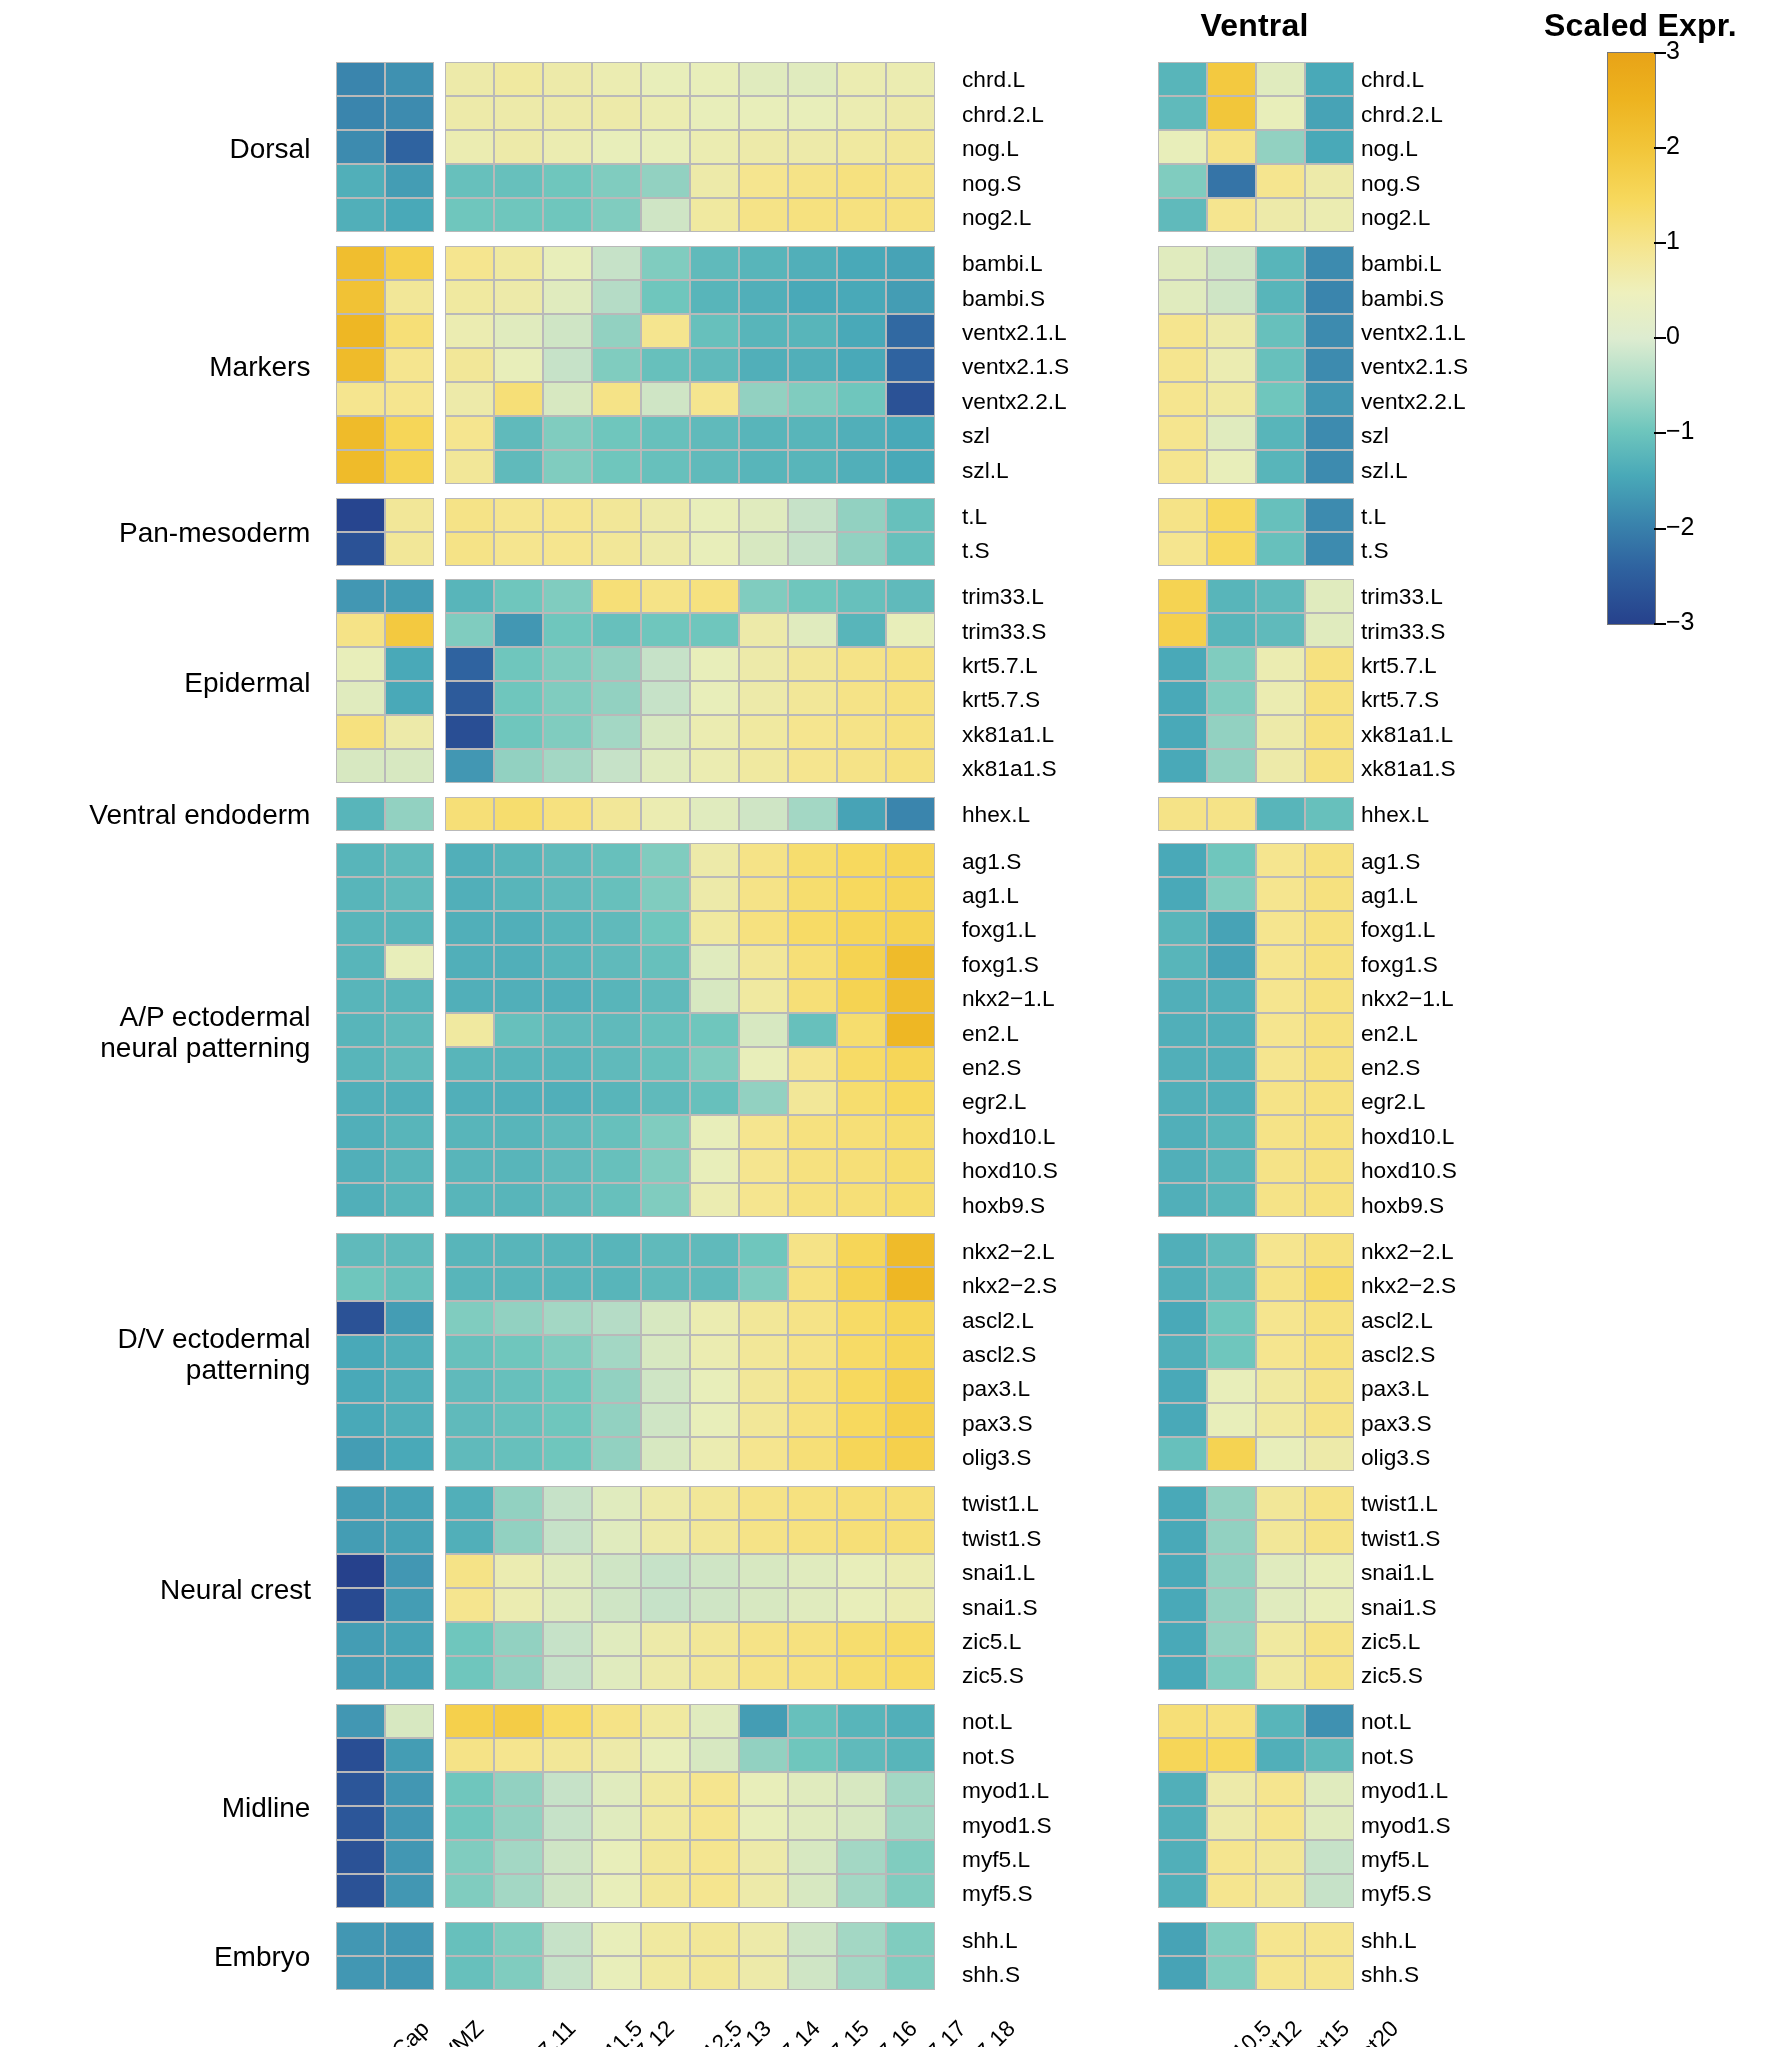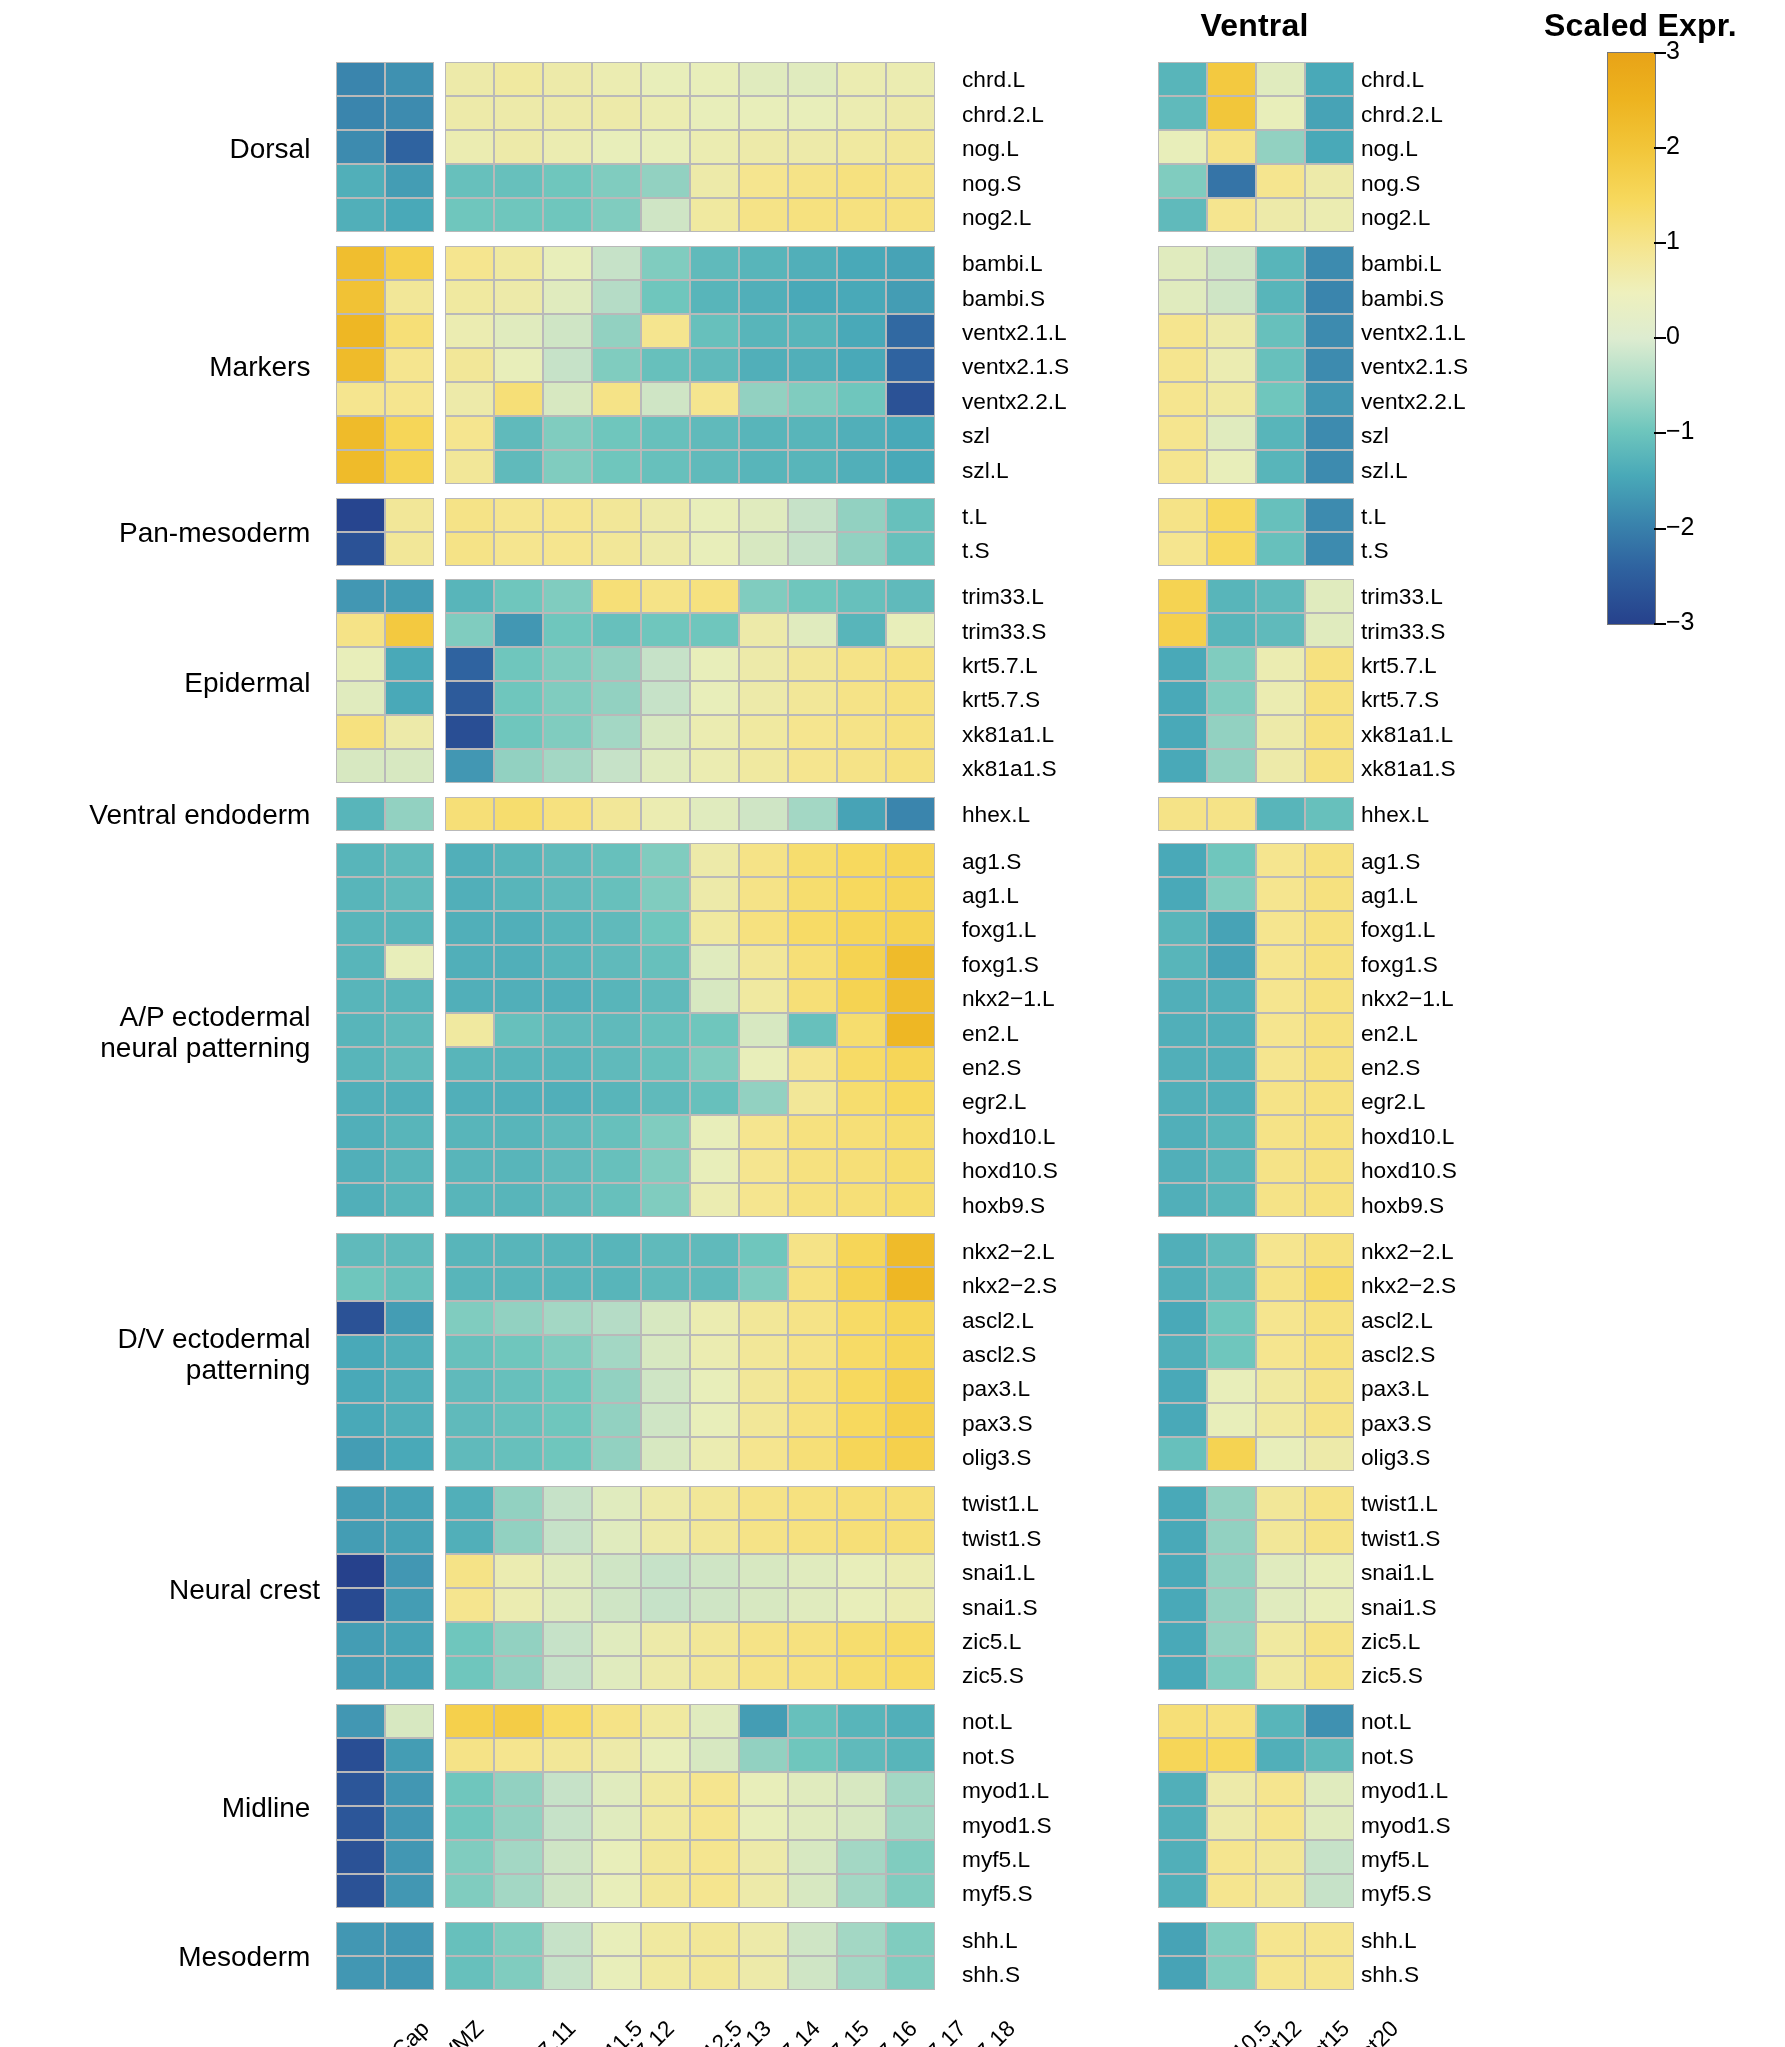--- a/index.html
+++ b/index.html
@@ -1182,21 +1182,21 @@
       <div class="gene-label" style="left: 962px; top: 1527px;">twist1.S</div>
       <div class="gene-label" style="left: 1361px; top: 1527px;">twist1.S</div>
       <div class="gene-label" style="left: 962px; top: 1561px;">snai1.L</div>
       <div class="gene-label" style="left: 1361px; top: 1561px;">snai1.L</div>
       <div class="gene-label" style="left: 962px; top: 1596px;">snai1.S</div>
       <div class="gene-label" style="left: 1361px; top: 1596px;">snai1.S</div>
       <div class="gene-label" style="left: 962px; top: 1630px;">zic5.L</div>
       <div class="gene-label" style="left: 1361px; top: 1630px;">zic5.L</div>
       <div class="gene-label" style="left: 962px; top: 1664px;">zic5.S</div>
       <div class="gene-label" style="left: 1361px; top: 1664px;">zic5.S</div>
-      <div class="grp-label" style="width: 302px; left: 18px; top: 1574px;">Neural crest</div>
+      <div class="grp-label" style="width: 302px; left: 9px; top: 1574px;">Neural crest</div>
       <div class="block" style="left: 336px; top: 1704px;">
         <div class="row">
           <div class="cell" title="not.L = -1.3" style="width: 49px; height: 34px; background: rgb(66, 151, 179);"></div>
           <div class="cell" title="not.L = 0.2" style="width: 49px; height: 34px; background: rgb(215, 232, 193);"></div>
         </div>
         <div class="row">
           <div class="cell" title="not.S = -2.7" style="width: 49px; height: 34px; background: rgb(41, 78, 148);"></div>
           <div class="cell" title="not.S = -1.2" style="width: 49px; height: 34px; background: rgb(68, 157, 180);"></div>
         </div>
         <div class="row">
@@ -1388,21 +1388,21 @@
           <div class="cell" title="shh.S = -1.1" style="width: 49px; height: 34px; background: rgb(71, 163, 182);"></div>
           <div class="cell" title="shh.S = -0.4" style="width: 49px; height: 34px; background: rgb(128, 204, 191);"></div>
           <div class="cell" title="shh.S = 0.9" style="width: 49px; height: 34px; background: rgb(245, 229, 143);"></div>
           <div class="cell" title="shh.S = 0.9" style="width: 49px; height: 34px; background: rgb(245, 229, 143);"></div>
         </div>
       </div>
       <div class="gene-label" style="left: 962px; top: 1929px;">shh.L</div>
       <div class="gene-label" style="left: 1361px; top: 1929px;">shh.L</div>
       <div class="gene-label" style="left: 962px; top: 1963px;">shh.S</div>
       <div class="gene-label" style="left: 1361px; top: 1963px;">shh.S</div>
-      <div class="grp-label" style="width: 302px; left: 8.4px; top: 1941px;">Mesoderm</div>
+      <div class="grp-label" style="width: 302px; left: 8.4px; top: 1941px;">Embryo</div>
     </div>
 
   <div id="legend-bar"></div>
   <div id="legend-ticks">
       <div class="legend-tick" style="top: 36px;">3</div>
       <div class="legend-dash" style="top: 52px;"></div>
       <div class="legend-tick" style="top: 131px;">2</div>
       <div class="legend-dash" style="top: 147px;"></div>
       <div class="legend-tick" style="top: 226px;">1</div>
       <div class="legend-dash" style="top: 242px;"></div>

